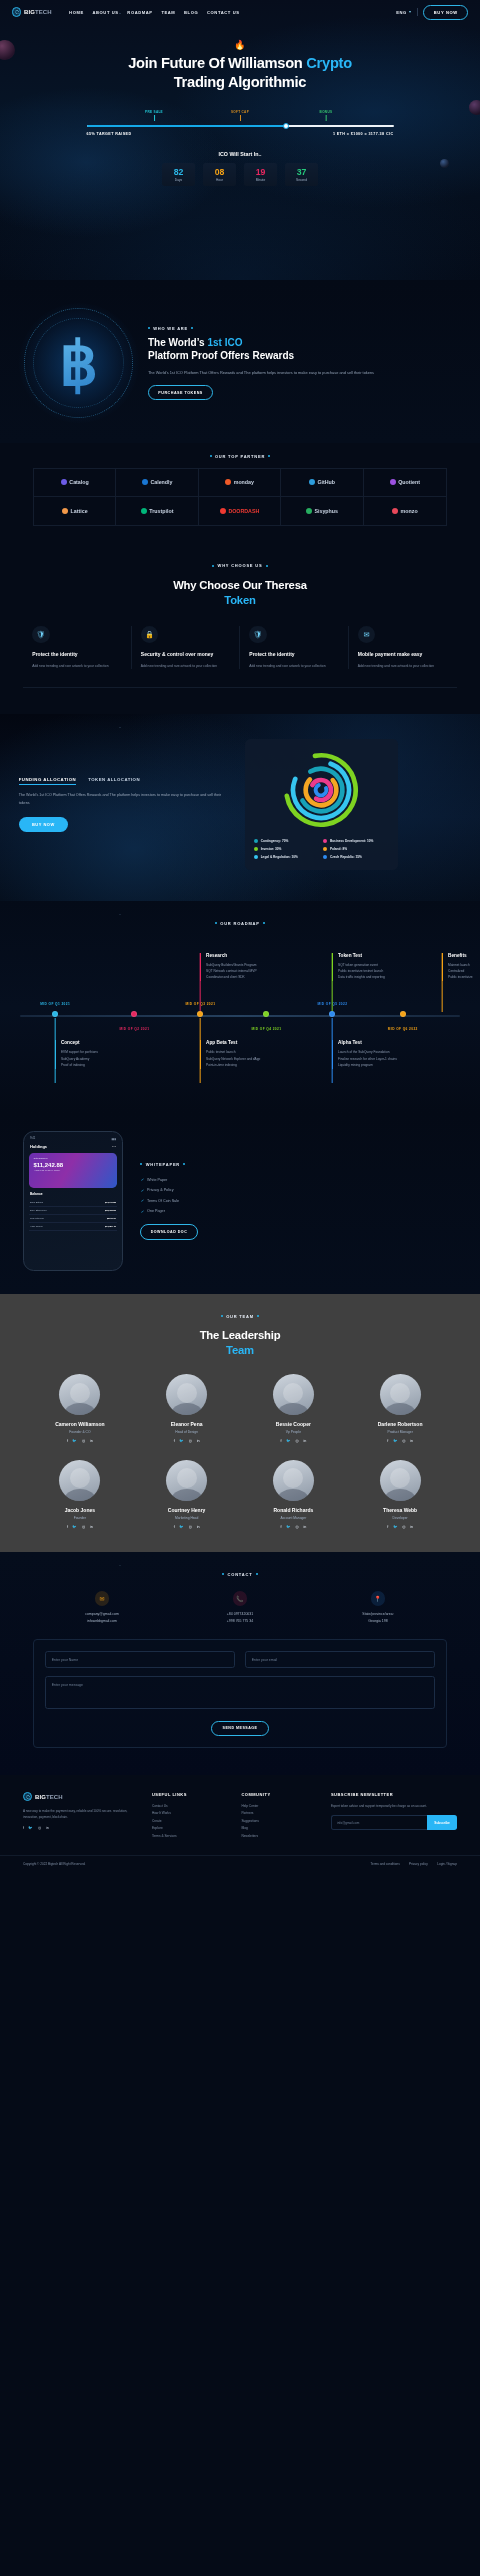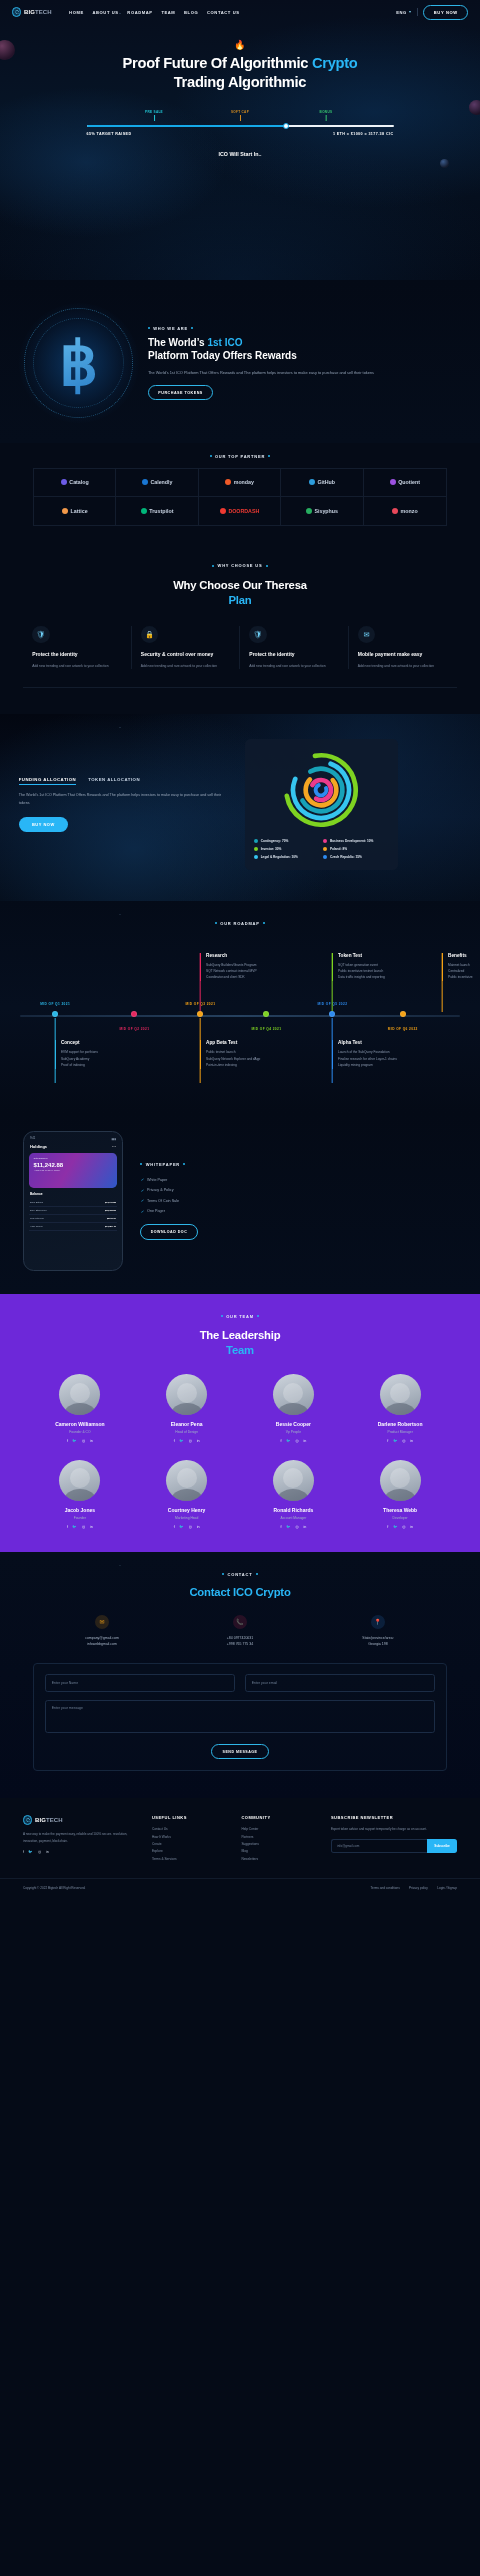--- a/index.html
+++ b/index.html
@@ -149,21 +149,21 @@
   .ph-row{display:flex;justify-content:space-between;align-items:center;padding:2px 1.3px;border-bottom:0.7px solid #17233a;font-size:2.5px;color:#a9b7c9;}
   .ph-row b{color:#fff;font-weight:700;}
   .docs-txt{flex:1;padding-left:17.4px;padding-right:17.4px;}
   .docs-h{font-size:10px;font-weight:700;line-height:1.3;margin-top:5.3px;}
   .docs-list{margin-top:8px;}
   .docs-list div{font-size:3.7px;color:#93a2b6;padding:2.7px 0;display:flex;align-items:center;gap:3.3px;}
   .docs-list .chk{color:#29b6f6;font-size:4px;}
   .btn-doc{margin-top:8px;font-size:3.6px;font-weight:800;letter-spacing:0.5px;padding:4.7px 9.3px;border:0.7px solid #2fb6e8;border-radius:13.3px;background:transparent;color:#fff;cursor:pointer;}
 
   
-  .team{background:#6d28d9;padding:20px 0 23px;}
+  .team{background:#404040;padding:20px 0 23px;}
   .tgrid{width:427px;margin:16px auto 0;display:grid;grid-template-columns:repeat(4,1fr);row-gap:17.4px;}
   .tmem{text-align:center;}
   .ava{width:41px;height:41px;border-radius:50%;margin:0 auto;background:linear-gradient(160deg,#cfd6de,#8d98a6);position:relative;overflow:hidden;}
   .ava:after{content:"";position:absolute;left:50%;top:20%;width:20px;height:20px;border-radius:50%;background:rgba(255,255,255,.22);transform:translateX(-50%);}
   .ava:before{content:"";position:absolute;left:50%;bottom:-10.7px;width:32px;height:23px;border-radius:50% 50% 0 0;background:rgba(40,50,65,.35);transform:translateX(-50%);}
   .tname{font-size:5px;font-weight:700;margin-top:6px;}
   .trole{font-size:3.3px;color:#9fb0c6;margin-top:2.7px;}
   .tsoc{display:flex;gap:4.7px;justify-content:center;margin-top:4.7px;font-size:3.7px;color:#dfe7f1;}
 
   
@@ -225,21 +225,21 @@
           <span>ENG</span>
           <i class="caret"></i>
         </div>
         <div class="vline"></div>
         <button class="btn-outline">BUY NOW</button>
       </div>
     </nav>
 
     <div class="fire">🔥</div>
     <h1 class="hero-h1">
-      <span>Proof Future Of Algorithmic </span><span class="cy">Crypto</span><br>
+      <span>Join Future Of Williamson </span><span class="cy">Crypto</span><br>
       <span>Trading Algorithmic</span>
     </h1>
 
     <div class="markers">
       <div class="mk" style="left:22%">
         <span style="color:#22c9d8">PRE SALE</span>
         <i style="background:#22c9d8"></i>
       </div>
       <div class="mk" style="left:50%">
         <span style="color:#d98e1f">SOFT CAP</span>
@@ -253,35 +253,53 @@
     <div class="bar-wrap">
       <div class="bar-fill" style="width:65%"></div>
       <div class="knob" style="left:65%"></div>
     </div>
     <div class="bar-meta">
       <span>65% TARGET RAISED</span>
       <span>1 ETH = $1000 = 3177.38 CIC</span>
     </div>
 
     <div class="ico-start">ICO Will Start In..</div>
+    <div class="count">
+      <div class="cbox">
+        <div class="cnum" style="color:#2bb8e8">82</div>
+        <div class="clbl">Days</div>
+      </div>
+      <div class="cbox">
+        <div class="cnum" style="color:#f5a215">08</div>
+        <div class="clbl">Hour</div>
+      </div>
+      <div class="cbox">
+        <div class="cnum" style="color:#e8275f">19</div>
+        <div class="clbl">Minute</div>
+      </div>
+      <div class="cbox">
+        <div class="cnum" style="color:#25c97c">37</div>
+        <div class="clbl">Second</div>
+      </div>
+    </div>
   </section>
 
   <section class="who">
     <div class="coin">
       <div class="b-glyph">฿</div>
     </div>
     <div class="who-txt">
       <div class="eyebrow who-eyebrow">
         <i class="dot"></i>
         <span>WHO WE ARE</span>
         <i class="dot"></i>
       </div>
       <h2 class="who-h">
         <span>The World’s </span><span class="cy">1st ICO</span><br>
-        <span>Platform Today Offers Rewards</span>
+        <span>Platform Proof Offers Rewards</span>
       </h2>
       <p class="who-p">The World’s 1st ICO Platform That Offers Rewards and The platform helps investors to make easy to purchase and sell their tokens</p>
       <button class="btn-pill">PURCHASE TOKENS</button>
     </div>
   </section>
 
   <section class="partners">
     <div class="eyebrow">
       <i class="dot"></i>
       <span>OUR TOP PARTNER</span>
@@ -332,21 +350,21 @@
   </section>
 
   <section class="why">
     <div class="eyebrow">
       <i class="dot"></i>
       <span>WHY CHOOSE US</span>
       <i class="dot"></i>
     </div>
     <h2 class="sec-title" style="margin-top:9.3px">
       <span>Why Choose Our Theresa</span><br>
-      <span class="cy">Plan</span>
+      <span class="cy">Token</span>
     </h2>
     <div class="why-grid">
       <div class="wcard">
         <div class="wicon">🛡</div>
         <div class="wtitle">Protect the identity</div>
         <div class="wtext">Add new trending and rare artwork to your collection</div>
       </div>
       <div class="wcard">
         <div class="wicon">🔒</div>
         <div class="wtitle">Security &amp; control over money</div>
@@ -668,23 +686,20 @@
     </div>
   </section>
 
   <section class="contact">
     <div class="stars"></div>
     <div class="eyebrow" style="position:relative;z-index:2">
       <i class="dot"></i>
       <span>CONTACT</span>
       <i class="dot"></i>
     </div>
-    <h2 class="sec-title" style="margin-top:8px;position:relative;z-index:2">
-      <span class="cy">Contact </span><span class="cy">ICO Crypto</span>
-    </h2>
 
     <div class="cinfo">
       <div class="ci">
         <div class="ciic" style="background:rgba(245,162,21,.15);color:#f5a215">✉</div>
         <p>company@gmail.com</p>
         <p>infowebbgmail.com</p>
       </div>
       <div class="ci">
         <div class="ciic" style="background:rgba(232,39,95,.15);color:#e8275f">📞</div>
         <p>+84 0977420031</p>

